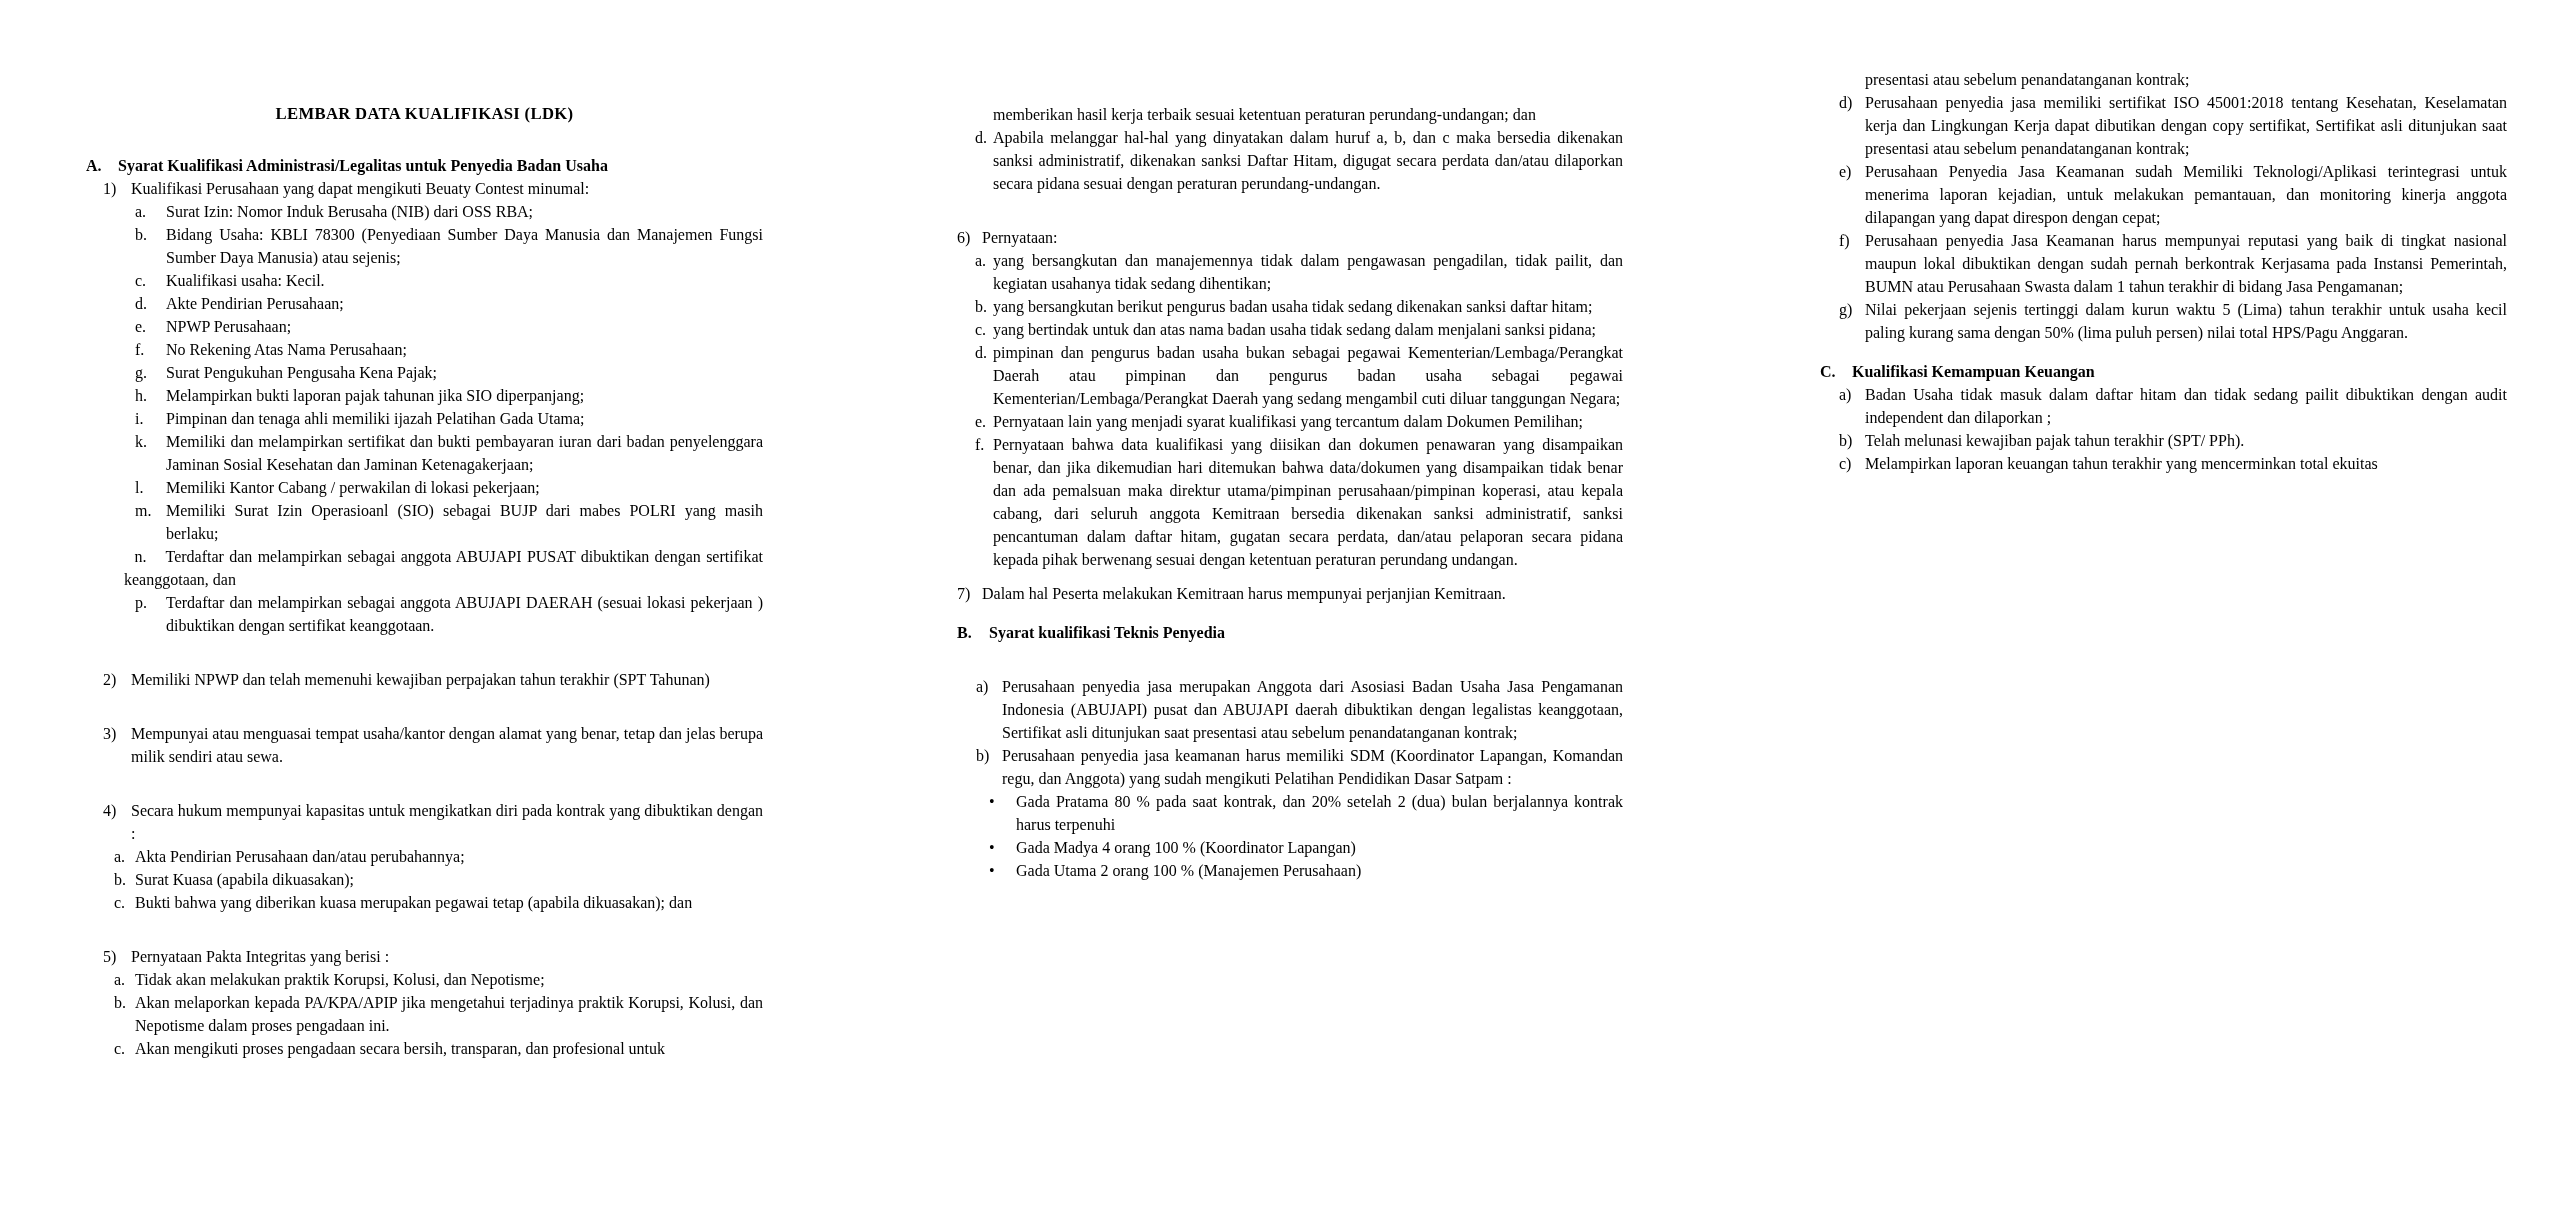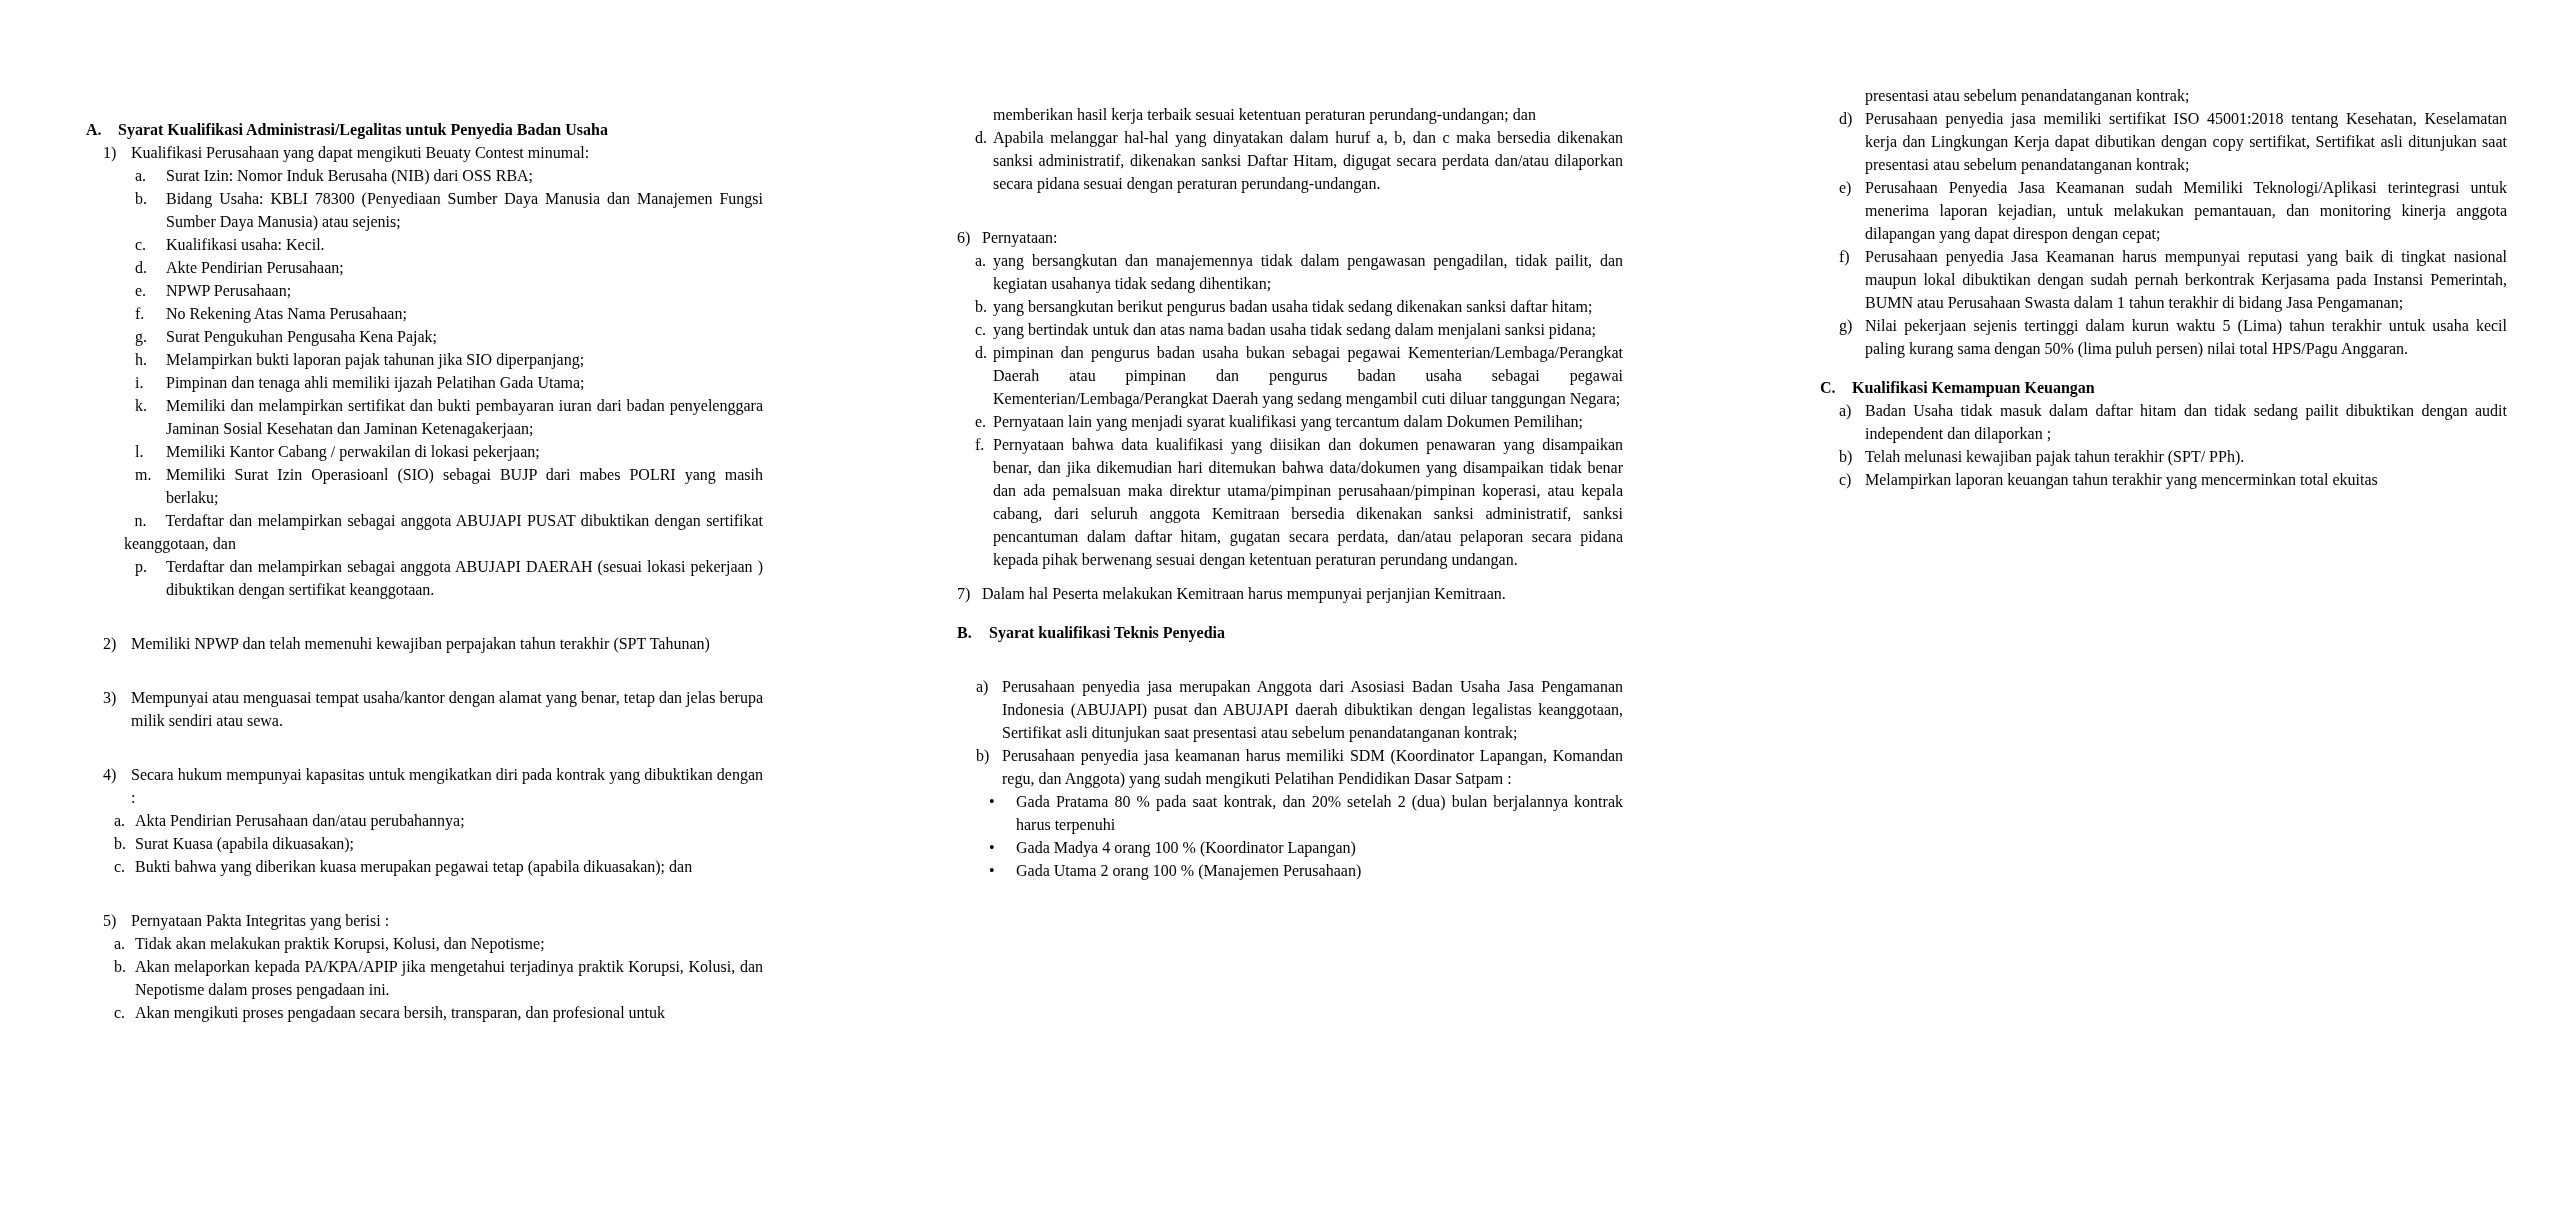--- a/index.html
+++ b/index.html
@@ -5,21 +5,21 @@
   html,body{margin:0;padding:0}
   body{
     width:2576px;height:1214px;background:#ffffff;color:#000000;
     font-family:"Liberation Serif","DejaVu Serif",serif;
     font-size:16px;line-height:23px;
   }
   .doc{position:relative;width:2576px;height:1214px;overflow:hidden;background:#ffffff}
   .col{position:absolute}
   .col-1{left:86px;top:102px;width:677px}
   .col-2{left:957px;top:103px;width:666px}
-  .col-3{left:1820px;top:84px;width:687px}
+  .col-3{left:1820px;top:68px;width:687px}
 
   .blk{text-align:justify}
   .lbl{display:inline-block;text-indent:0}
 
   .title{text-align:center;font-weight:700;font-size:16.7px;letter-spacing:0.3px;margin-bottom:29px}
   .heading{font-weight:700;padding-left:32px;text-indent:-32px}
   .heading .lbl{width:32px}
 
   .num{padding-left:45px;text-indent:-28px}
   .num .lbl{width:28px}
@@ -50,20 +50,21 @@
 
   .spaced{margin-top:31px}
   .spaced-sm{margin-top:11px}
   .heading.spaced{margin-top:16px}
 </style>
 </head>
 <body>
 
 <div class="doc">
   <section class="col col-1">
+      <div class="blk title"><span class="txt">LEMBAR DATA KUALIFIKASI (LDK)</span></div>
       <div class="blk heading spaced"><span class="lbl">A.</span><span class="txt">Syarat Kualifikasi Administrasi/Legalitas untuk Penyedia Badan Usaha</span></div>
       <div class="blk num"><span class="lbl">1)</span><span class="txt">Kualifikasi Perusahaan yang dapat mengikuti Beuaty Contest minumal:</span></div>
       <div class="blk alpha"><span class="lbl">a.</span><span class="txt">Surat Izin: Nomor Induk Berusaha (NIB) dari OSS RBA;</span></div>
       <div class="blk alpha"><span class="lbl">b.</span><span class="txt">Bidang Usaha: KBLI 78300 (Penyediaan Sumber Daya Manusia dan Manajemen Fungsi Sumber Daya Manusia) atau sejenis;</span></div>
       <div class="blk alpha"><span class="lbl">c.</span><span class="txt">Kualifikasi usaha: Kecil.</span></div>
       <div class="blk alpha"><span class="lbl">d.</span><span class="txt">Akte Pendirian Perusahaan;</span></div>
       <div class="blk alpha"><span class="lbl">e.</span><span class="txt">NPWP Perusahaan;</span></div>
       <div class="blk alpha"><span class="lbl">f.</span><span class="txt">No Rekening Atas Nama Perusahaan;</span></div>
       <div class="blk alpha"><span class="lbl">g.</span><span class="txt">Surat Pengukuhan Pengusaha Kena Pajak;</span></div>
       <div class="blk alpha"><span class="lbl">h.</span><span class="txt">Melampirkan bukti laporan pajak tahunan jika SIO diperpanjang;</span></div>

